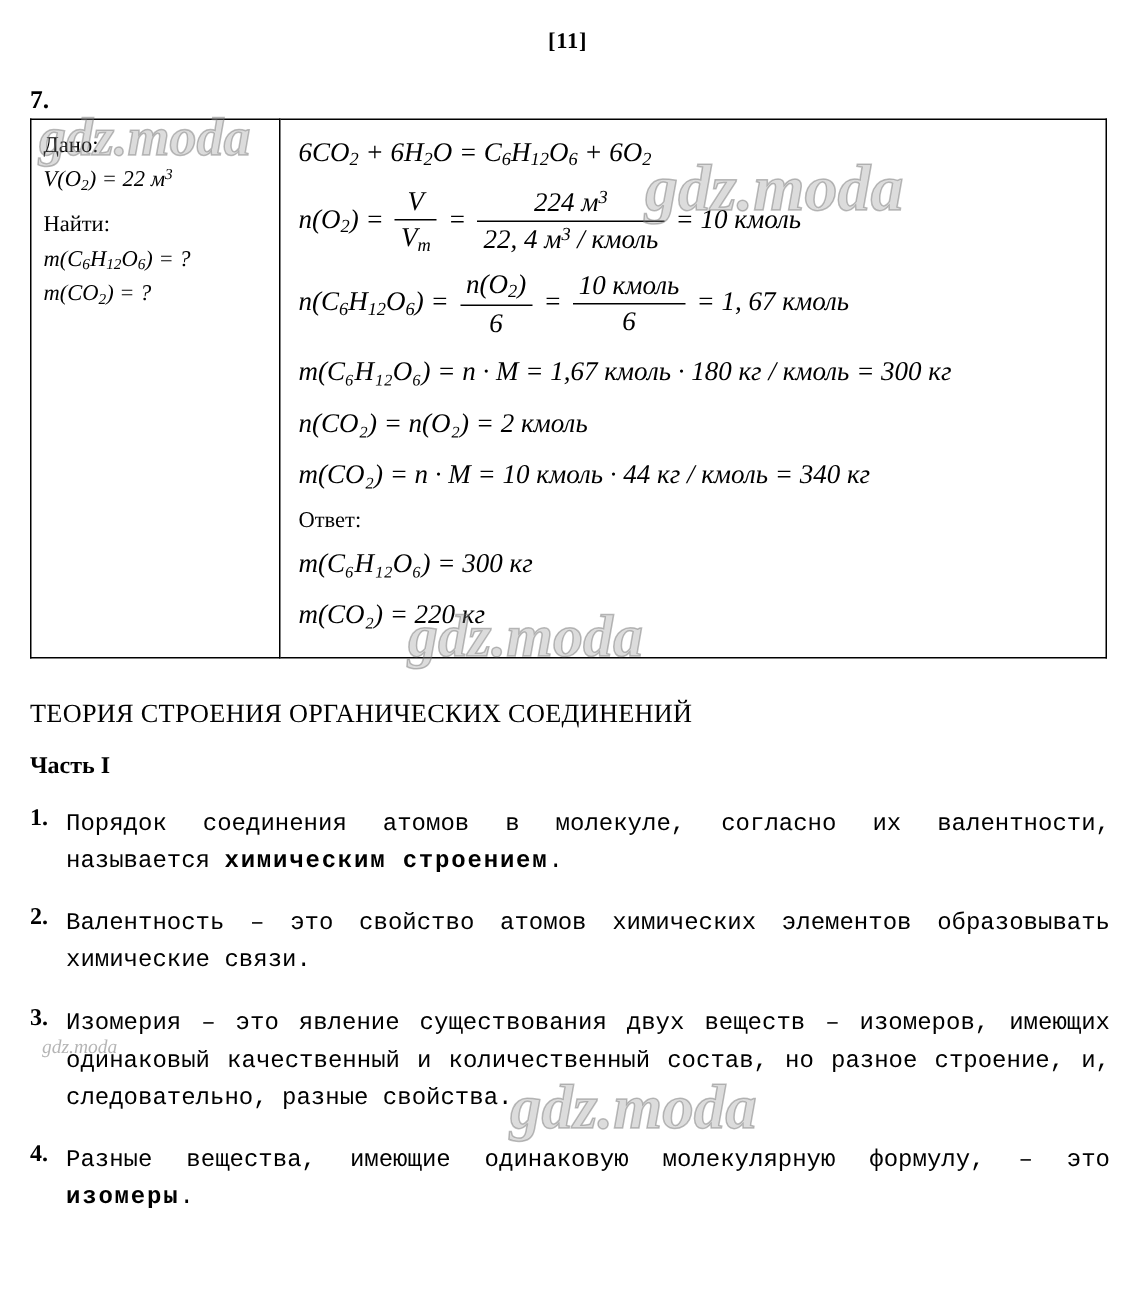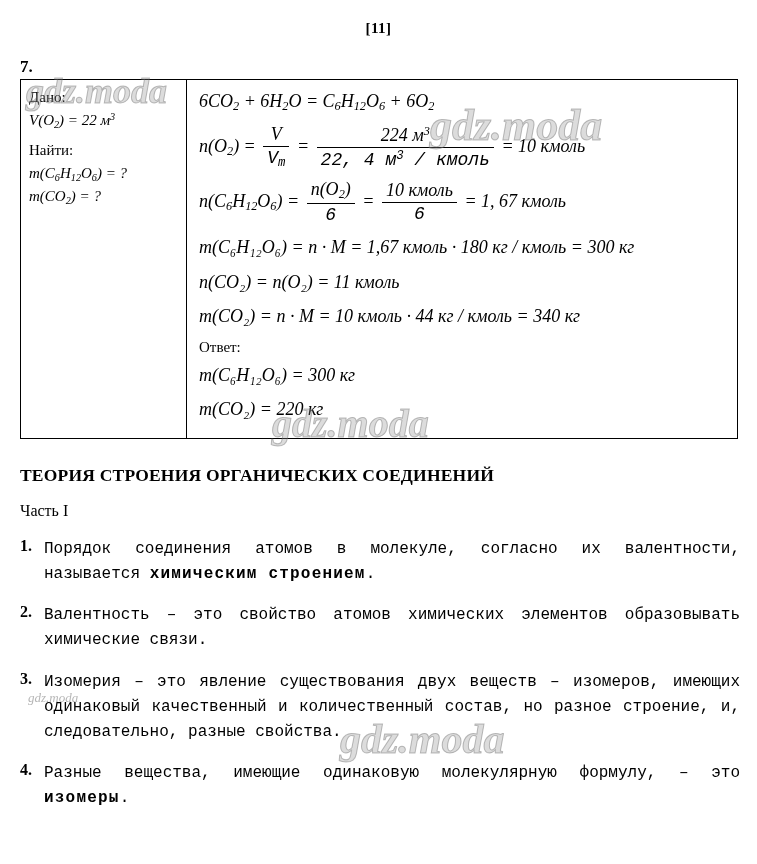--- a/index.html
+++ b/index.html
@@ -87,34 +87,33 @@
   .frac .num {
     display: block;
     padding: 0 4px 1px 4px;
     border-bottom: 1.2px solid #000;
     line-height: 1.2;
   }
   .frac .den {
     display: block;
     padding: 1px 4px 0 4px;
     line-height: 1.2;
-    font-family: Liberation Mono, monospace;
   }
   .tallline { line-height: 2.2; }
   
   .section-title {
     font-size: 17.5px;
-    font-weight: bold;
+    font-weight: normal;
     margin: 26px 0 0 2px;
     font-family: "Liberation Serif", serif;
     letter-spacing: 0.2px;
   }
   .part-title {
     font-size: 16px;
-    font-weight: normal;
+    font-weight: bold;
     margin: 16px 0 0 2px;
     font-family: "Liberation Serif", serif;
   }
   
   .qa {
     display: flex;
     margin: 17px 0 0 2px;
     width: 720px;
   }
   .qa-num {
@@ -205,21 +204,21 @@
 
           <div class="sol-line tallline">
             n(C<sub>6</sub>H<sub>12</sub>O<sub>6</sub>) =
             <span class="frac"><span class="num">n(O<sub>2</sub>)</span><span class="den">6</span></span>
             =
             <span class="frac"><span class="num">10 кмоль</span><span class="den">6</span></span>
             = 1, 67 кмоль
           </div>
 
           <div class="sol-line">m(C₆H₁₂O₆) = n · M = 1,67 кмоль · 180 кг / кмоль = 300 кг</div>
-          <div class="sol-line">n(CO₂) = n(O₂) = 11 кмоль</div>
+          <div class="sol-line">n(CO₂) = n(O₂) = 2 кмоль</div>
           <div class="sol-line">m(CO₂) = n · M = 10 кмоль · 44 кг / кмоль = 340 кг</div>
 
           <div class="answer-label">Ответ:</div>
           <div class="sol-line">m(C₆H₁₂O₆) = 300 кг</div>
           <div class="sol-line">m(CO₂) = 220 кг</div>
         </div>
       </td>
     </tr>
   </tbody>
     </table>

